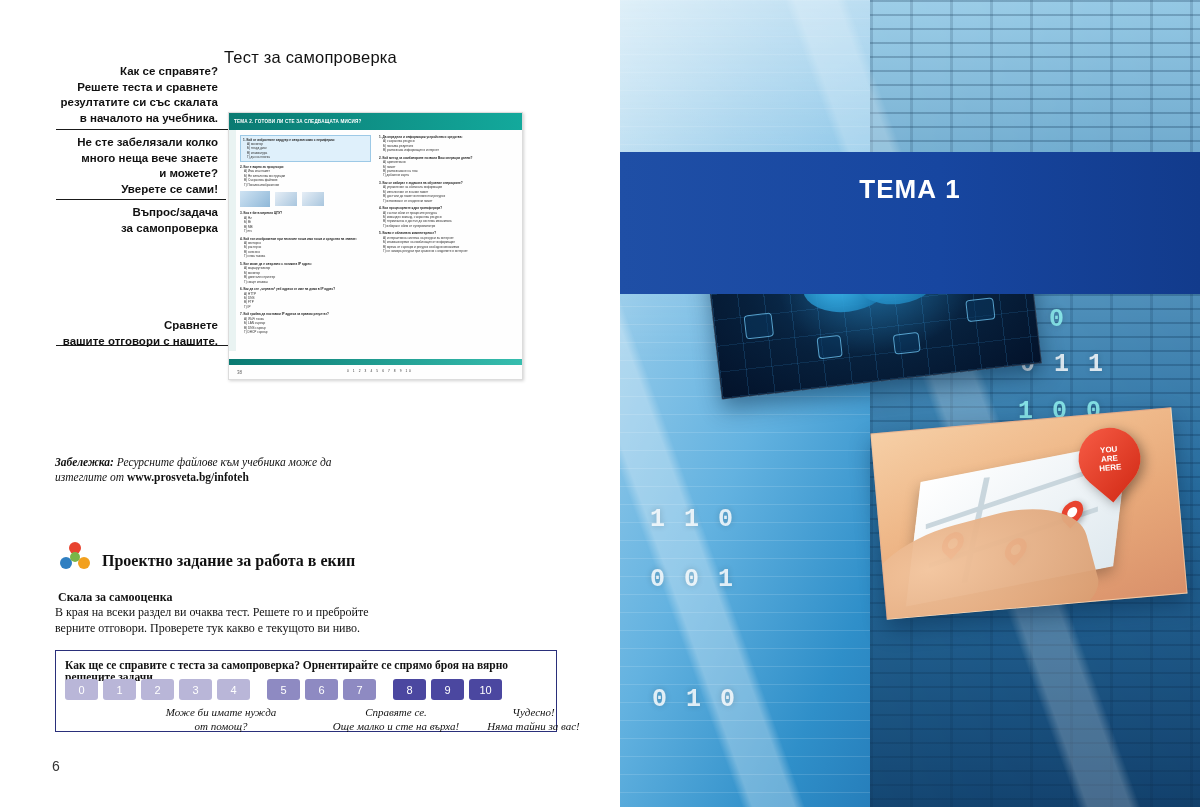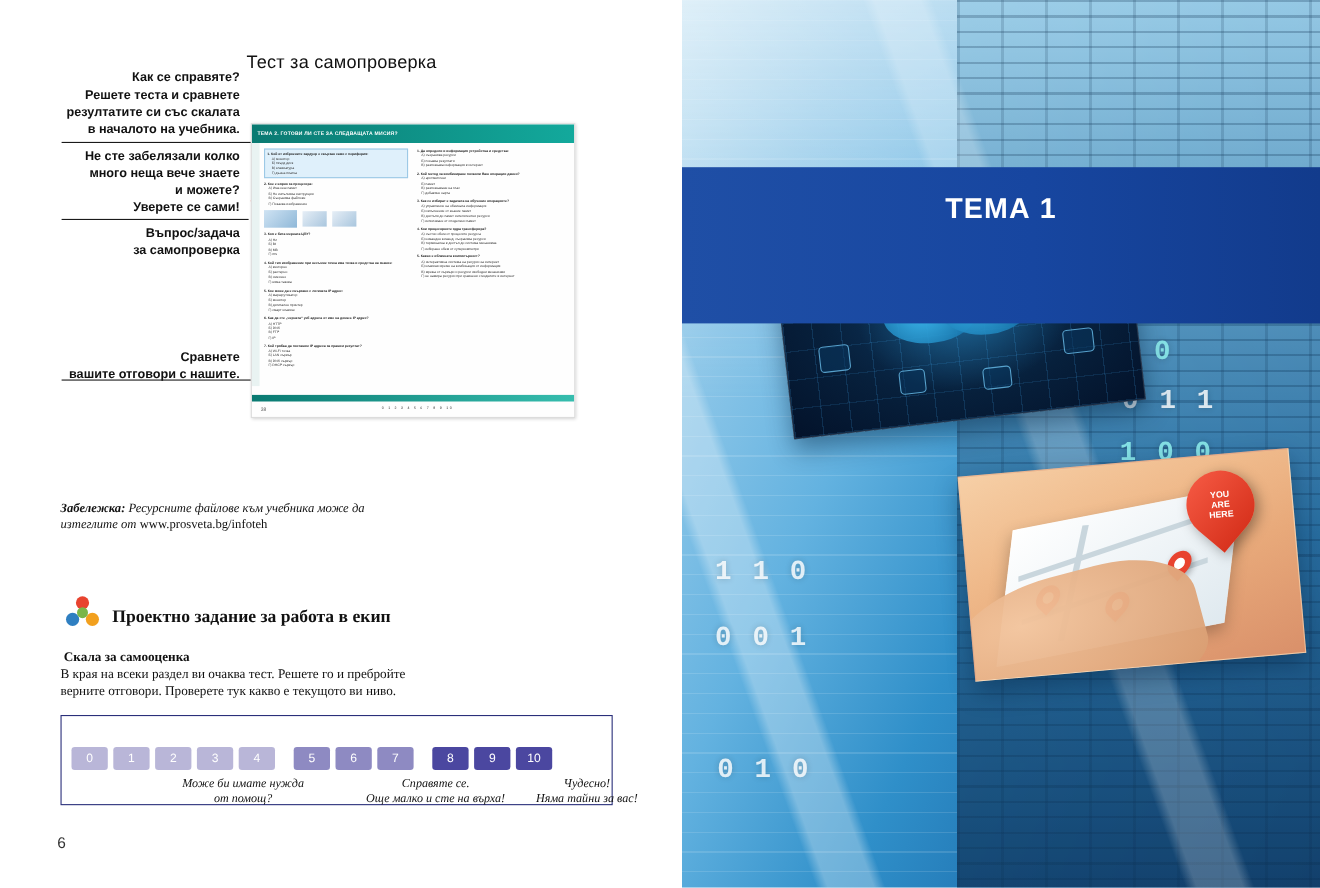--- a/index.html
+++ b/index.html
@@ -90,21 +90,21 @@
     display:inline-block;margin:1px 2px;vertical-align:middle;
   }
 
   
   .note{
     position:absolute;left:55px;top:455px;width:300px;
     font-family:"Liberation Serif",serif;font-size:11.5px;line-height:15px;color:#111;
   }
   .note i{font-style:italic;font-weight:bold;}
   .note em{font-style:italic;}
-  .note b{font-weight:normal;text-align:right;}
+  .note b{font-weight:bold;text-align:right;}
 
   
   .team-icon{position:absolute;left:58px;top:540px;width:34px;height:34px;}
   .team-title{
     position:absolute;left:102px;top:552px;
     font-family:"Liberation Serif",serif;font-weight:bold;font-size:16px;color:#111;
   }
 
   .scale-head{
     position:absolute;left:58px;top:590px;
@@ -416,20 +416,21 @@
         <circle cx="26" cy="23" r="6" fill="#f2a01e"></circle>
         <circle cx="17" cy="17" r="5" fill="#7ab648"></circle>
       </svg>
     </div>
     <div class="team-title">Проектно задание за работа в екип</div>
 
     <div class="scale-head">Скала за самооценка</div>
     <div class="scale-text">В края на всеки раздел ви очаква тест. Решете го и пребройте верните отговори. Проверете тук какво е текущото ви ниво.</div>
 
     <div class="scalebox">
+      <div class="hdr">Как ще се справите с теста за самопроверка? Орнентирайте се спрямо броя на вярно решените задачи.</div>
       <div class="nums">
         <div class="num g0">0</div>
         <div class="num g0">1</div>
         <div class="num g0">2</div>
         <div class="num g0">3</div>
         <div class="num g0">4</div>
         <div class="gap"></div>
         <div class="num g1">5</div>
         <div class="num g1">6</div>
         <div class="num g1">7</div>

